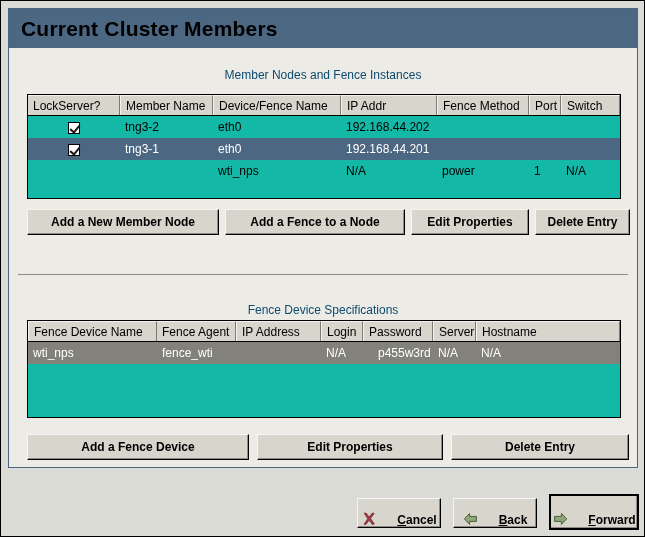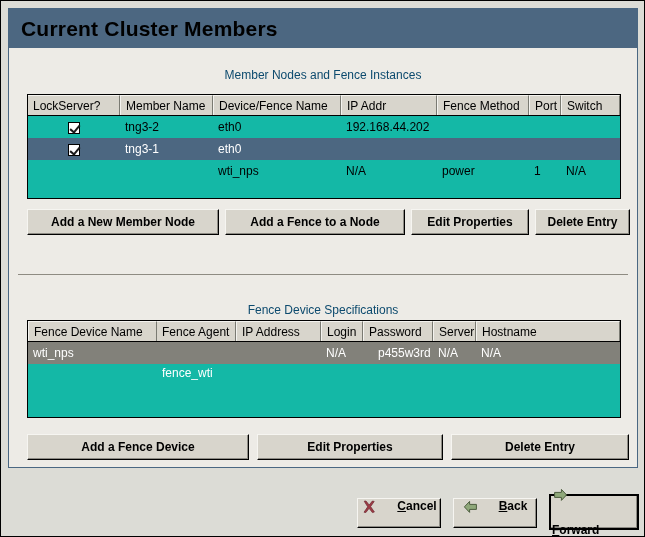--- a/index.html
+++ b/index.html
@@ -159,34 +159,33 @@
     border-right: 1px solid #8d8b84;
     border-bottom: 1px solid #8d8b84;
     pointer-events: none;
   }
   .btn-label { position: relative; z-index: 2; white-space: nowrap; }
 
   
   .btn.focus {
     border: 2px solid #000;
     padding: 1px;
-    flex-direction: column;
   }
 
   
   .divider {
     position: absolute;
     height: 1px;
     background: #8e8b82;
   }
 
   
   .nav-btn {
     display: flex;
-    align-items: flex-start;
+    align-items: flex-end;
     justify-content: center;
     gap: 20px;
   }
   .nav-icon { width: 16px; height: 16px; display: block; }
   .mnem { text-decoration: underline; }
 </style>
 </head>
 <body>
 
 <div class="window">
@@ -220,20 +219,21 @@
             <div class="cell" style="left: 409px; width: 92px; padding-left: 5px;"></div>
             <div class="cell" style="left: 501px; width: 32px; padding-left: 5px;"></div>
             <div class="cell" style="left: 533px; width: 59px; padding-left: 5px;"></div>
           </div>
           <div class="row sel-blue">
             <div class="cell" style="left: 0px; width: 92px;">
               <div class="cbox-wrap"><span class="cbox checked"></span></div>
             </div>
             <div class="cell" style="left: 92px; width: 93px; padding-left: 5px;">tng3-1</div>
             <div class="cell" style="left: 185px; width: 128px; padding-left: 5px;">eth0</div>
+            <div class="cell" style="left: 313px; width: 96px; padding-left: 5px;">192.168.44.201</div>
             <div class="cell" style="left: 409px; width: 92px; padding-left: 5px;"></div>
             <div class="cell" style="left: 501px; width: 32px; padding-left: 5px;"></div>
             <div class="cell" style="left: 533px; width: 59px; padding-left: 5px;"></div>
           </div>
           <div class="row">
             <div class="cell" style="left: 0px; width: 92px;">
               <div class="cbox-wrap"></div>
             </div>
             <div class="cell" style="left: 92px; width: 93px; padding-left: 5px;"></div>
             <div class="cell" style="left: 185px; width: 128px; padding-left: 5px;">wti_nps</div>
@@ -272,21 +272,21 @@
           <div class="hdr-cell" style="left: 0px; width: 129px;">Fence Device Name</div>
           <div class="hdr-cell" style="left: 208px; width: 85px;">IP Address</div>
           <div class="hdr-cell" style="left: 293px; width: 42px;">Login</div>
           <div class="hdr-cell" style="left: 335px; width: 70px;">Password</div>
           <div class="hdr-cell" style="left: 405px; width: 43px;">Server</div>
           <div class="hdr-cell" style="left: 448px; width: 144px;">Hostname</div>
         </div>
       <div class="body" id="fence-body">
           <div class="row sel-gray">
             <div class="cell" style="left: 0px; width: 129px; padding-left: 5px;">wti_nps</div>
-            <div class="cell" style="left: 129px; width: 79px; padding-left: 5px; margin-top: 20px;">fence_wti</div>
+            <div class="cell" style="left: 129px; width: 79px; padding-left: 5px;">fence_wti</div>
             <div class="cell" style="left: 293px; width: 42px; padding-left: 5px;">N/A</div>
             <div class="cell" style="left: 335px; width: 70px; padding-left: 5px; margin-left: 10px;">p455w3rd</div>
             <div class="cell" style="left: 405px; width: 43px; padding-left: 5px;">N/A</div>
             <div class="cell" style="left: 448px; width: 144px; padding-left: 5px;">N/A</div>
           </div>
         </div>
     </div>
 
     <div class="btn" style="left:18px; top:425px; width:222px; height:26px;">
       <span class="shade"></span>

